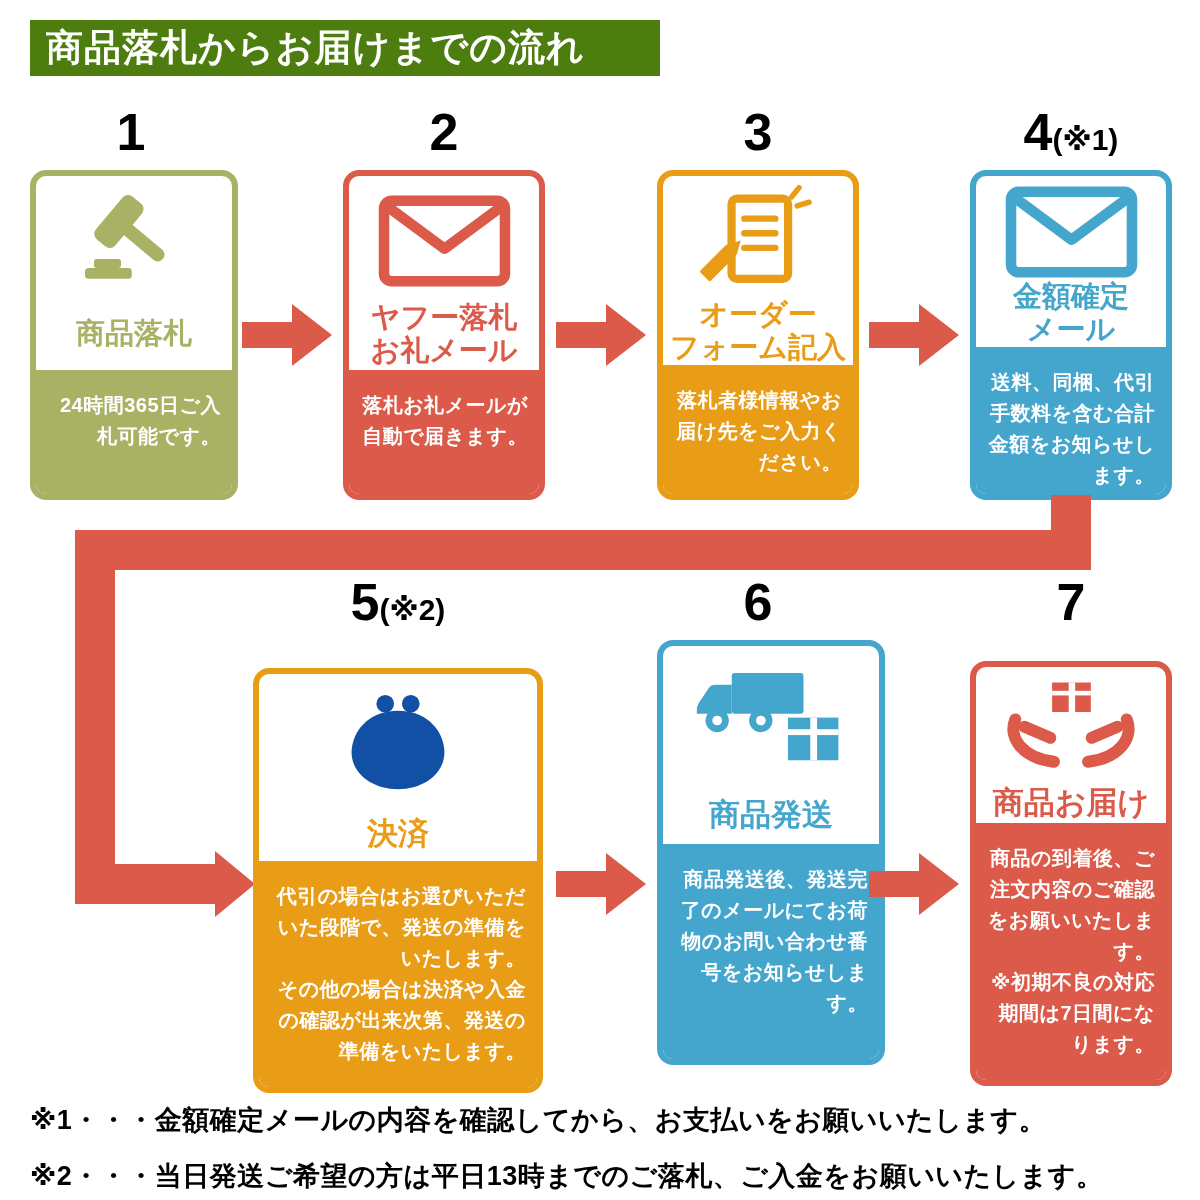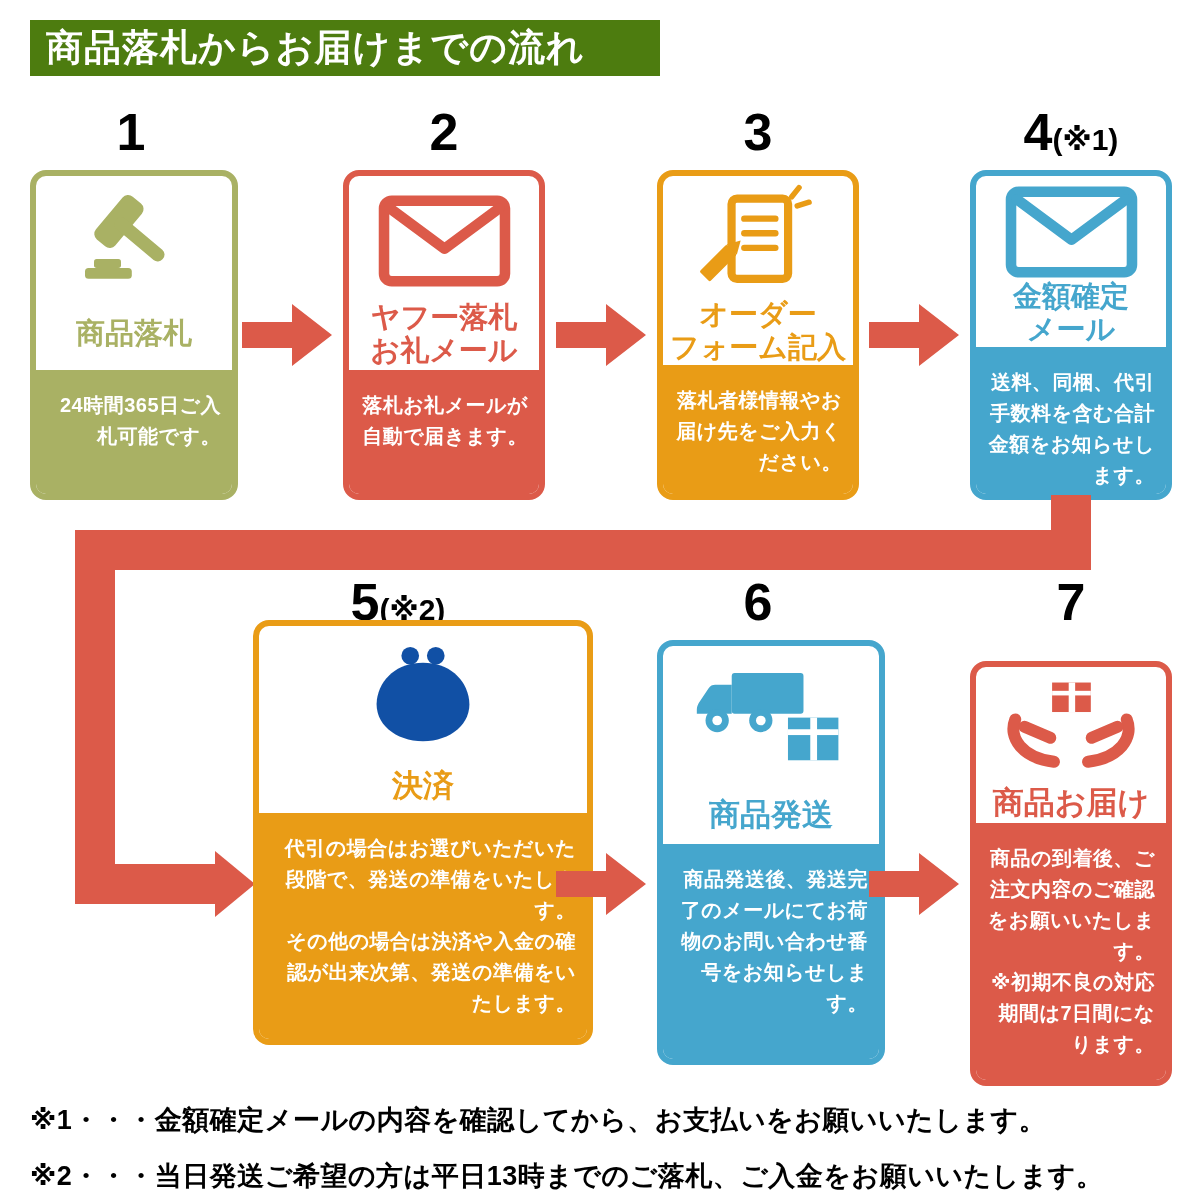--- a/index.html
+++ b/index.html
@@ -152,21 +152,21 @@
   </div>
   <div class="step-number" style="left:657px;top:574px;width:202px;">
     <span class="num">6</span>
       <span class="note"></span>
   </div>
   <div class="step-number" style="left:970px;top:574px;width:202px;">
     <span class="num">7</span>
       <span class="note"></span>
   </div>
 
-  <div class="card row2 orange" style="left:253px;top:620px;width:340px;height:425px;">
+  <div class="card row2 orange" style="left:253px;top:668px;width:290px;height:425px;">
     <div class="icon-area">
       <svg width="118" height="108" viewBox="0 0 120 110">
         <g fill="#1150A5">
           <circle cx="47" cy="13" r="9"></circle>
           <circle cx="73" cy="13" r="9"></circle>
           <path d="M60 20 C 34 20, 16 36, 13 58 C 10 82, 32 100, 60 100 C 88 100, 110 82, 107 58 C 104 36, 86 20, 60 20 Z"></path>
         </g>
       </svg>
     </div>
     <div class="card-title">決済</div>

